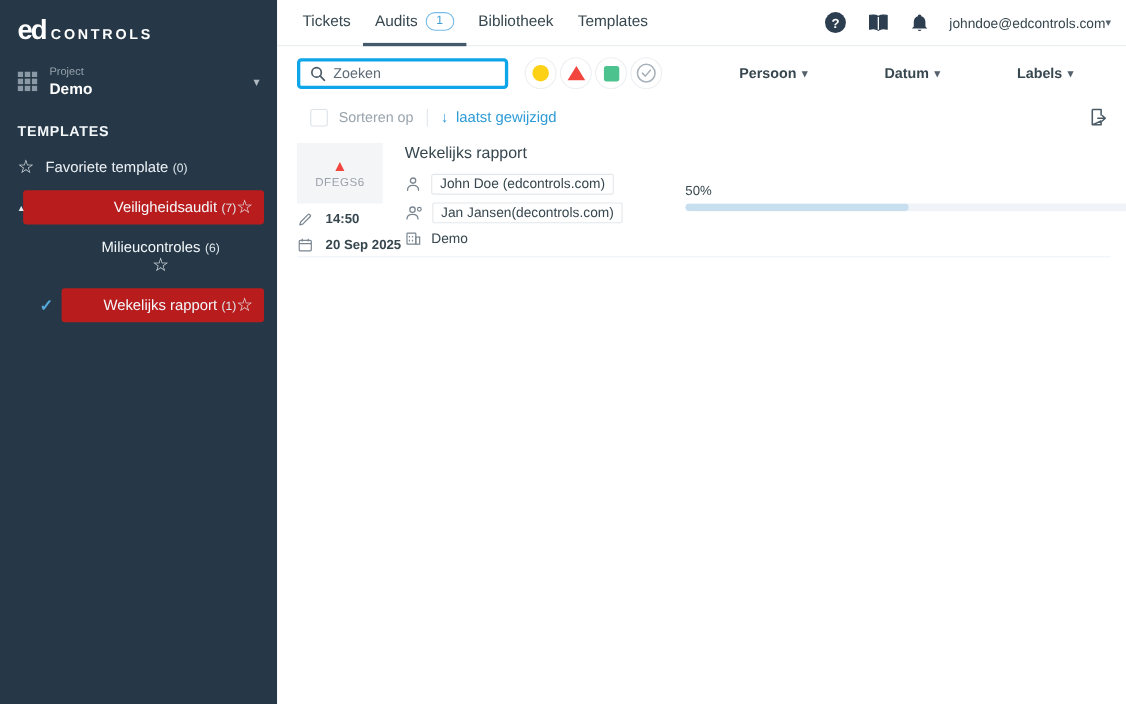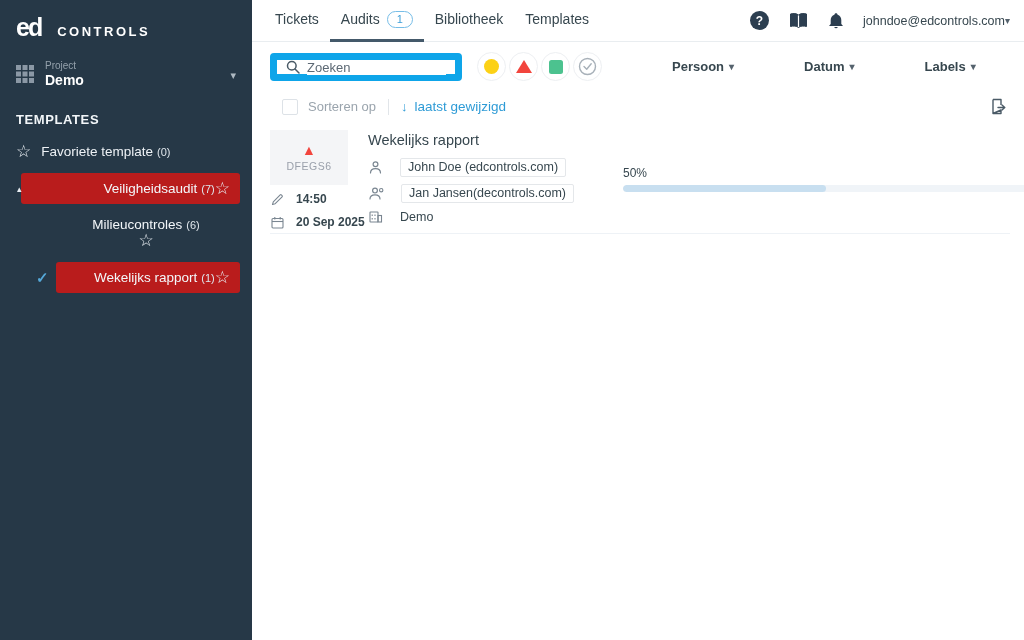--- a/index.html
+++ b/index.html
@@ -2,21 +2,21 @@
 <html><head>
 <meta charset="utf-8">
 <style>
   * { margin:0; padding:0; box-sizing:border-box; }
   html,body { width:1024px; height:640px; overflow:hidden; }
   body { font-family:"Liberation Sans", sans-serif; background:#fff; color:#37474f; }
   .app { display:flex; width:1024px; height:640px; }
 
   
   .sidebar { width:252px; height:640px; background:#263847; color:#eef2f6; flex-shrink:0; }
-  .logo { padding:13px 16px 10px; display:flex; align-items:baseline;gap:11px; }
+  .logo { padding:13px 16px 10px; display:flex; align-items:baseline; }
   .logo-ed { font-size:25px; font-weight:800; letter-spacing:-2px; color:#fff; }
   .logo-controls { font-size:13px; font-weight:700; letter-spacing:2.5px; color:#fff; margin-left:5px; }
   .project-row { display:flex; align-items:center; gap:11px; padding:8px 16px 10px; position:relative; cursor:pointer; }
   .project-label { font-size:10px; color:#94a1ac; margin-bottom:1px; }
   .project-name { font-size:14px; font-weight:700; color:#fff; }
   .project-caret { position:absolute; right:16px; top:50%; transform:translateY(-50%); color:#aeb9c2; font-size:11px; }
   .section-title { padding:14px 16px 10px; font-size:13px; font-weight:600; letter-spacing:.6px; color:#f2f6f9; }
   .side-fav { display:flex; align-items:center; gap:10px; padding:6px 16px 7px; font-size:13.5px; cursor:pointer; }
   .star { font-size:17px; color:#e8edf2; line-height:1; cursor:pointer; }
   .side-row { position:relative; margin:6px 0; }
@@ -36,21 +36,21 @@
   .tab { display:flex; align-items:center; gap:7px; height:42px; padding:0 11px; font-size:14px; font-weight:500; color:#37474f; cursor:pointer; border-bottom:3px solid transparent; }
   .tab.active { border-bottom-color:#44596a; }
   .tab-badge { border:1.5px solid #76bde7; color:#3f9fd8; border-radius:9px; font-size:11px; min-width:26px; height:17px; line-height:14px; text-align:center; padding:0 6px; }
   .nav-right { margin-left:auto; display:flex; align-items:center; gap:19px; }
   .help-icon { width:19px; height:19px; border-radius:50%; background:#2c3e50; color:#fff; font-size:12px; font-weight:700; display:flex; align-items:center; justify-content:center; cursor:pointer; }
   .icon-btn { cursor:pointer; display:flex; align-items:center; }
   .account { display:flex; align-items:center; font-size:12.5px; color:#37474f; cursor:pointer; }
   .account .caret { font-size:10px; color:#55626d; }
 
   .filterbar { display:flex; align-items:center; padding:10px 16px 6px 18px; }
-  .searchbox { width:192px; height:28px; border:7px solid #0ea5e9; border-radius:4px; display:flex; align-items:flex-start; padding:0 9px; gap:7px; background:#fff; }
+  .searchbox { width:192px; height:28px; border:3px solid #0ea5e9; border-radius:4px; display:flex; align-items:center; padding:0 9px; gap:7px; background:#fff; }
   .searchbox input { border:none; outline:none; font-size:13px; width:100%; font-family:"Liberation Sans", sans-serif; color:#37474f; }
   .searchbox input::placeholder { color:#5d6974; opacity:1; }
   .filter-circles { display:flex; align-items:center; gap:3px; margin-left:15px; }
   .fcircle { width:29px; height:29px; border-radius:50%; border:1px solid #edeff2; background:#fff; display:flex; align-items:center; justify-content:center; cursor:pointer; }
   .dot-yellow { width:15px; height:15px; border-radius:50%; background:#fcd116; }
   .tri-red { width:0; height:0; border-left:8px solid transparent; border-right:8px solid transparent; border-bottom:13px solid #f2453d; }
   .sq-green { width:14px; height:14px; border-radius:2.5px; background:#4cc28f; }
   .dropdown { display:flex; align-items:center; gap:5px; font-size:13px; font-weight:600; color:#37474f; cursor:pointer; margin-left:22px;padding-left:48px; }
   .dropdown .caret { font-size:10px; color:#55626d; }
 
@@ -64,21 +64,21 @@
 
   .audit-card { position:relative; margin:6px 14px 0 18px; height:104px; border-bottom:1px solid #eef2f6; cursor:pointer; }
   .thumb { position:absolute; left:0; top:0; width:78px; height:55px; background:#f4f5f7; display:flex; flex-direction:column; align-items:center; justify-content:center; gap:3px; }
   .thumb-tri { color:#f2453d; font-size:14px; line-height:1; }
   .thumb-code { font-size:10.5px; color:#9aa0ab; letter-spacing:.5px; }
   .meta { position:absolute; left:1px; display:flex; align-items:center; gap:12px; font-size:12px; font-weight:600; color:#37474f; }
   .meta.time { top:62px; }
   .meta.date { top:85px; }
   .details { position:absolute; left:98px; top:2px; }
   .card-title { font-size:14.5px; font-weight:500; color:#37474f; margin-bottom:10px; }
-  .chip-row { display:flex; align-items:center; gap:17px; margin-bottom:7px; }
+  .chip-row { display:flex; align-items:center; gap:9px; margin-bottom:7px; }
   .chip { border:1px solid #e4e7ea; border-radius:2px; padding:1px 7px 2px; font-size:12.5px; color:#37474f; }
   .plain-val { font-size:12.5px; color:#37474f; }
   .progress { position:absolute; left:353px; top:36px; width:405px; }
   .progress-label { font-size:12px; font-weight:500; color:#37474f; margin-bottom:5px; }
   .progress-track { height:7px; border-radius:3.5px; background:#f0f4f8; overflow:hidden; }
   .progress-fill { height:100%; border-radius:3.5px; background:#c8dff0; }
 
   svg { display:block; }
 </style>
 </head>

